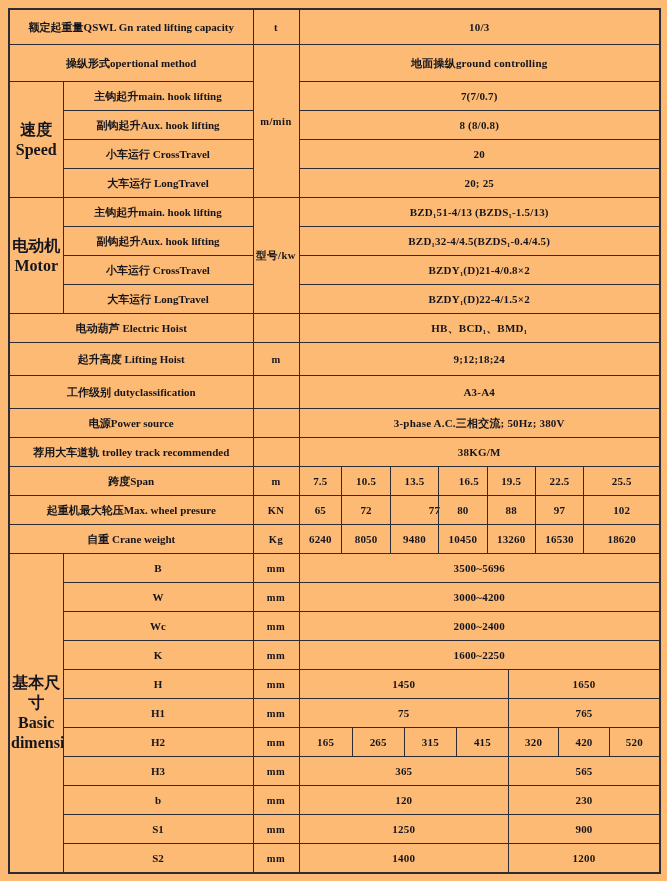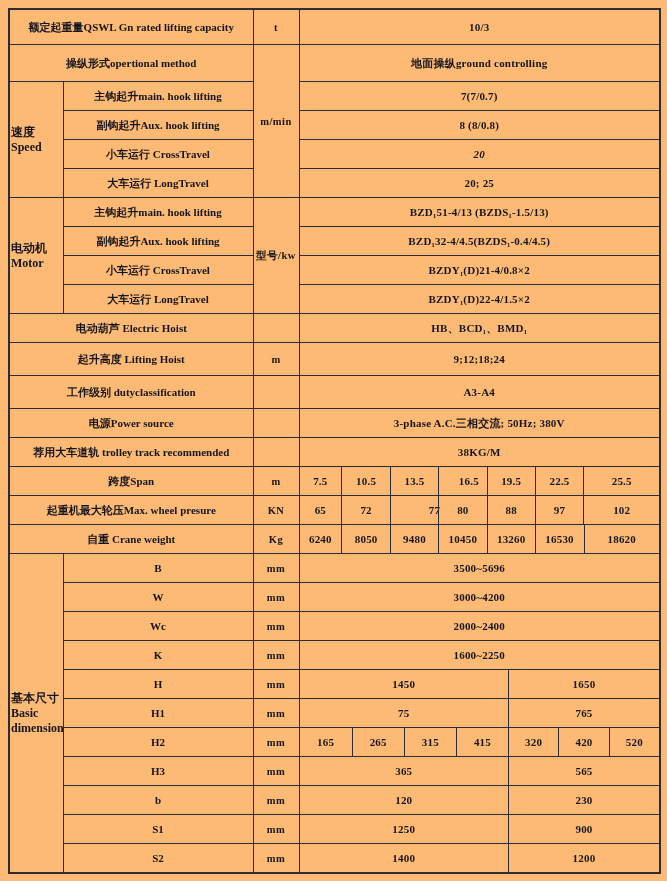--- a/index.html
+++ b/index.html
@@ -9,21 +9,21 @@
     font-family:"Liberation Serif","DejaVu Serif",serif;
     font-weight:bold; color:#15151d;
     position:relative; overflow:hidden;
   }
   table.spec {
     border-collapse:collapse; table-layout:fixed;
     width:651px; border:2px solid #2c2c34;
   }
   td { border:1px solid #2c2c34; padding:0; overflow:hidden; vertical-align:middle; }
   td.group {
-    font-size:12px; line-height:1.25;
+    text-align:center; font-size:16px; line-height:1.25;
     white-space:pre-line; padding:0 1px;
   }
   td.label { text-align:center; font-size:11px; padding:0 2px; }
   td.unit  { text-align:center; font-size:10.5px; letter-spacing:0.5px; }
   td.data  { padding:0; }
   .cells { display:flex; align-items:stretch; width:100%; overflow:hidden; }
   .c {
     display:flex; align-items:center; justify-content:center;
     font-size:11px; border-left:1px solid #2c2c34;
     box-sizing:border-box; letter-spacing:0.2px;
@@ -75,21 +75,21 @@
           <td class="data">
             <div class="cells" style="height: 28px;">
               <div class="c" style="width: 100%;">8 (8/0.8)</div>
             </div>
           </td>
         </tr>
         <tr style="height: 28px;">
           <td class="label">小车运行 CrossTravel</td>
           <td class="data">
             <div class="cells" style="height: 28px;">
-              <div class="c" style="width: 100%; font-style: italic;">20</div>
+              <div class="c" style="width: 100%;">20</div>
             </div>
           </td>
         </tr>
         <tr style="height: 28px;">
           <td class="label">大车运行 LongTravel</td>
           <td class="data">
             <div class="cells" style="height: 28px;">
               <div class="c" style="width: 100%;">20; 25</div>
             </div>
           </td>
@@ -201,21 +201,21 @@
               <div class="c" style="width: 13.3%;">88</div>
               <div class="c" style="width: 13.6%;">97</div>
               <div class="c" style="width: 21%;">102</div>
             </div>
           </td>
         </tr>
         <tr style="height: 28px;">
           <td class="label" colspan="2">自重 Crane weight</td>
           <td class="unit" rowspan="1">Kg</td>
           <td class="data">
-            <div class="cells" style="height: 28px; justify-content: flex-end;">
+            <div class="cells" style="height: 28px;">
               <div class="c" style="width: 11.6%;">6240</div>
               <div class="c" style="width: 13.6%;">8050</div>
               <div class="c" style="width: 13.3%;">9480</div>
               <div class="c" style="width: 13.6%;">10450</div>
               <div class="c" style="width: 13.3%;">13260</div>
               <div class="c" style="width: 13.6%;">16530</div>
               <div class="c" style="width: 21%;">18620</div>
             </div>
           </td>
         </tr>

